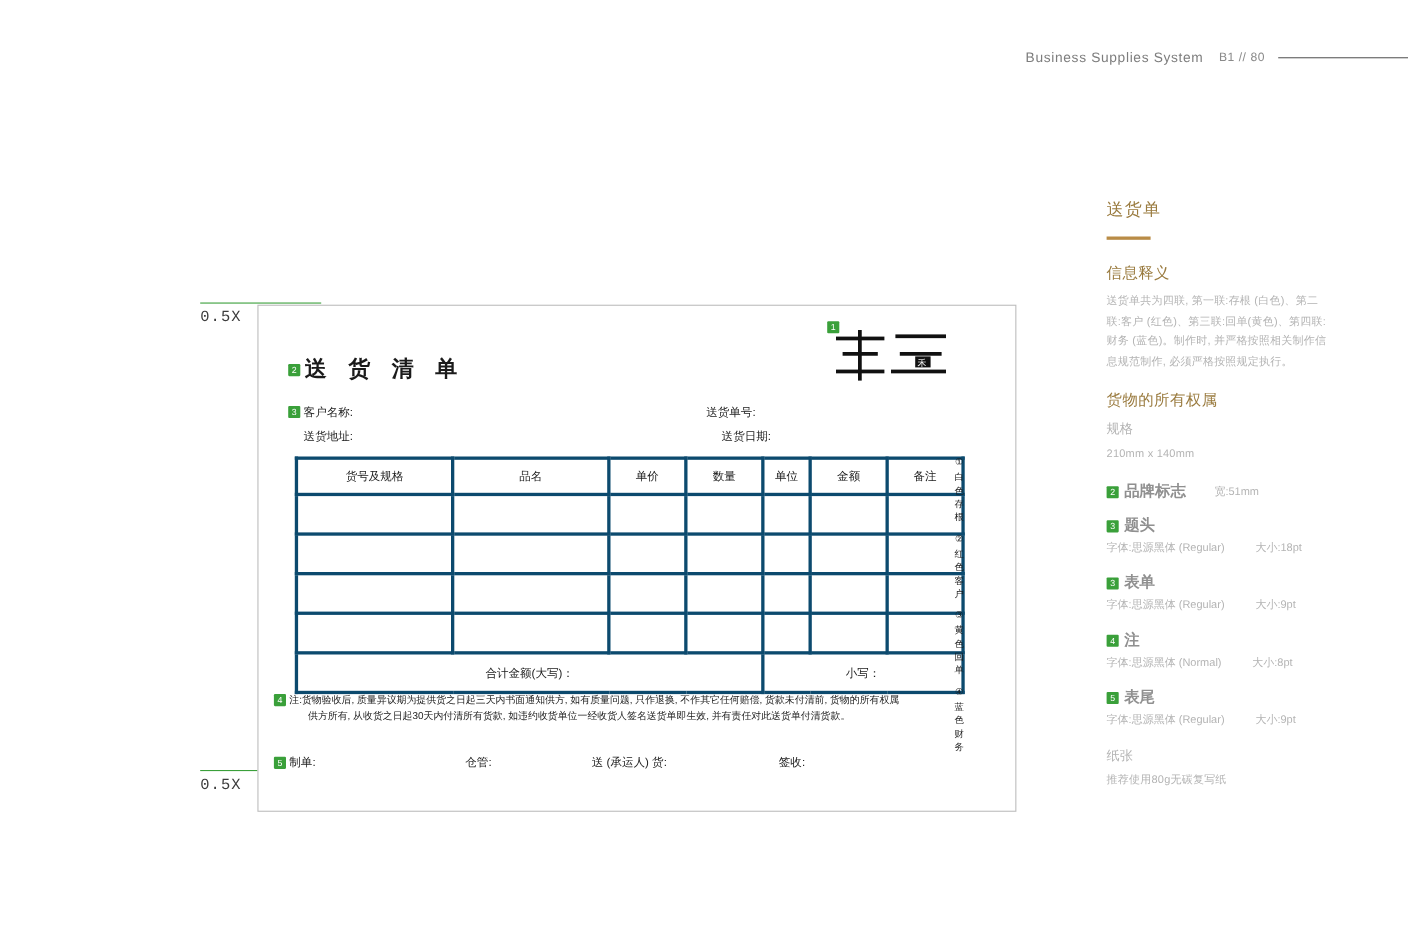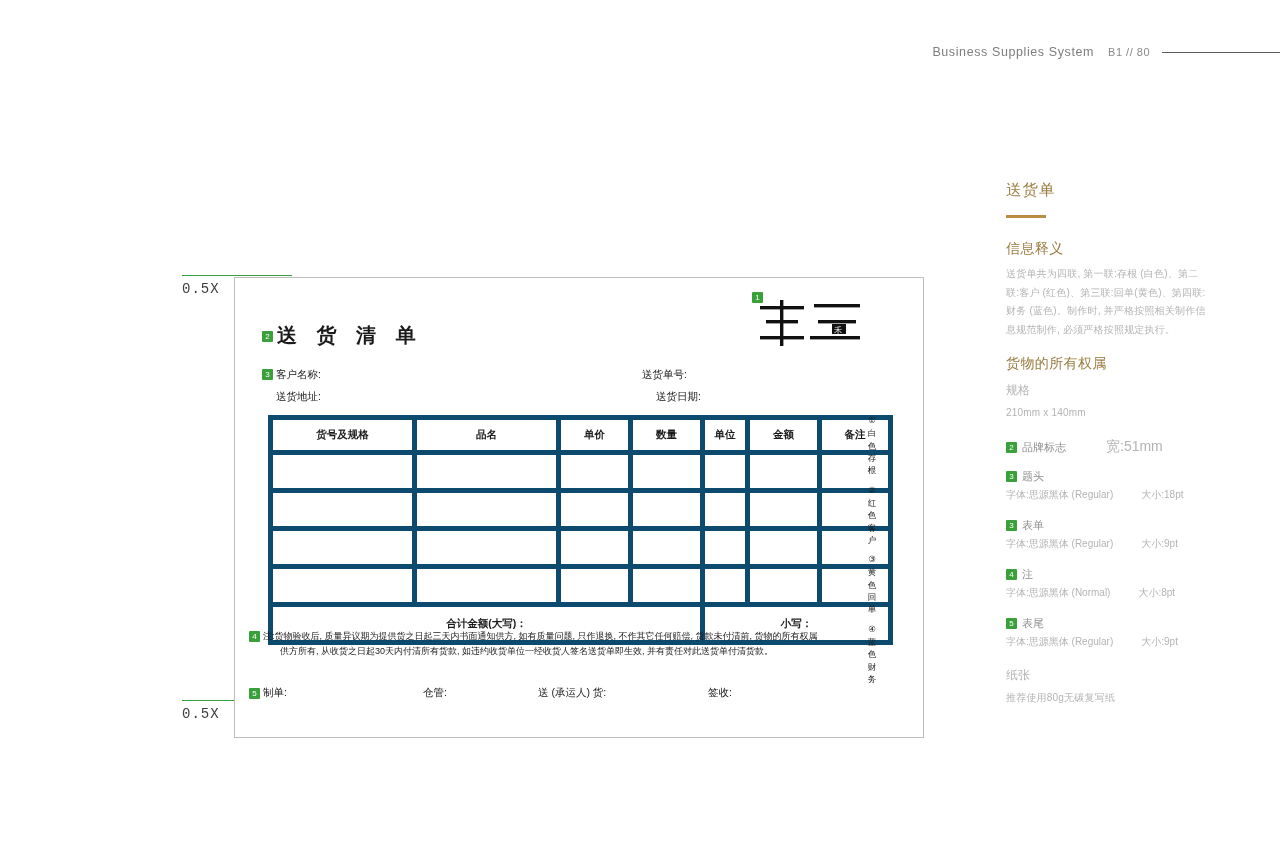--- a/index.html
+++ b/index.html
@@ -43,22 +43,22 @@
     font-size:10px;line-height:1.85;color:#b4b4b4;margin:0 0 16px 0;
     letter-spacing:.2px;
   }
   .sb-sub{font-size:12px;color:#b4b4b4;line-height:1.8;margin:0 0 2px 0;}
   .spec-row{display:flex;align-items:center;margin:0 0 4px 0;}
   .num-badge{
     display:inline-block;width:11px;height:11px;line-height:11px;
     background:#3aa03a;color:#fff;font-size:8px;text-align:center;
     margin-right:5px;flex:none;border-radius:1px;
   }
-  .spec-label{font-size:11px;color:#909090;}
-  .spec-value{font-size:14px;color:#b4b4b4;margin-left:40px;}
+  .spec-label{font-size:14px;color:#909090;font-weight:bold;}
+  .spec-value{font-size:10px;color:#b4b4b4;margin-left:26px;}
   .font-line{font-size:10px;color:#b4b4b4;margin:0 0 16px 0;}
   .font-line .sz{margin-left:28px;}
   .group{margin-bottom:13px;}
 
   
   .measure{position:absolute;left:182px;width:110px;}
   .measure .m-line{height:1px;background:#3aa03a;width:110px;}
   .measure .m-text{
     font-size:14px;color:#3d3d3d;margin-top:5px;letter-spacing:1px;
     font-family:"Liberation Mono","DejaVu Sans Mono",monospace;
@@ -103,21 +103,21 @@
     margin-top:1px;
   }
   .meta .left{width:380px;display:flex;}
   .meta .right{}
   .meta .indent{padding-left:14px;}
 
   table.grid{
     position:absolute;left:268px;top:415px;border-collapse:collapse;
   }
   table.grid td,table.grid th{
-    border:5px solid #0c4a6e;font-weight:bold;font-size:10.5px;
+    border:3px solid #0c4a6e;font-weight:normal;font-size:10.5px;
     text-align:center;color:#1b1b1b;height:33px;padding:0;
   }
   table.grid th{height:30px;}
   .c1{width:139px}.c2{width:139px}.c3{width:67px}.c4{width:67px}
   .c5{width:40px}.c6{width:67px}.c7{width:66px}
   td.total{text-align:left;padding-left:10px;height:34px;}
 
   .sidecol{
     position:absolute;left:864px;top:414px;width:16px;
     font-size:8.5px;line-height:1.45;color:#1b1b1b;text-align:center;

